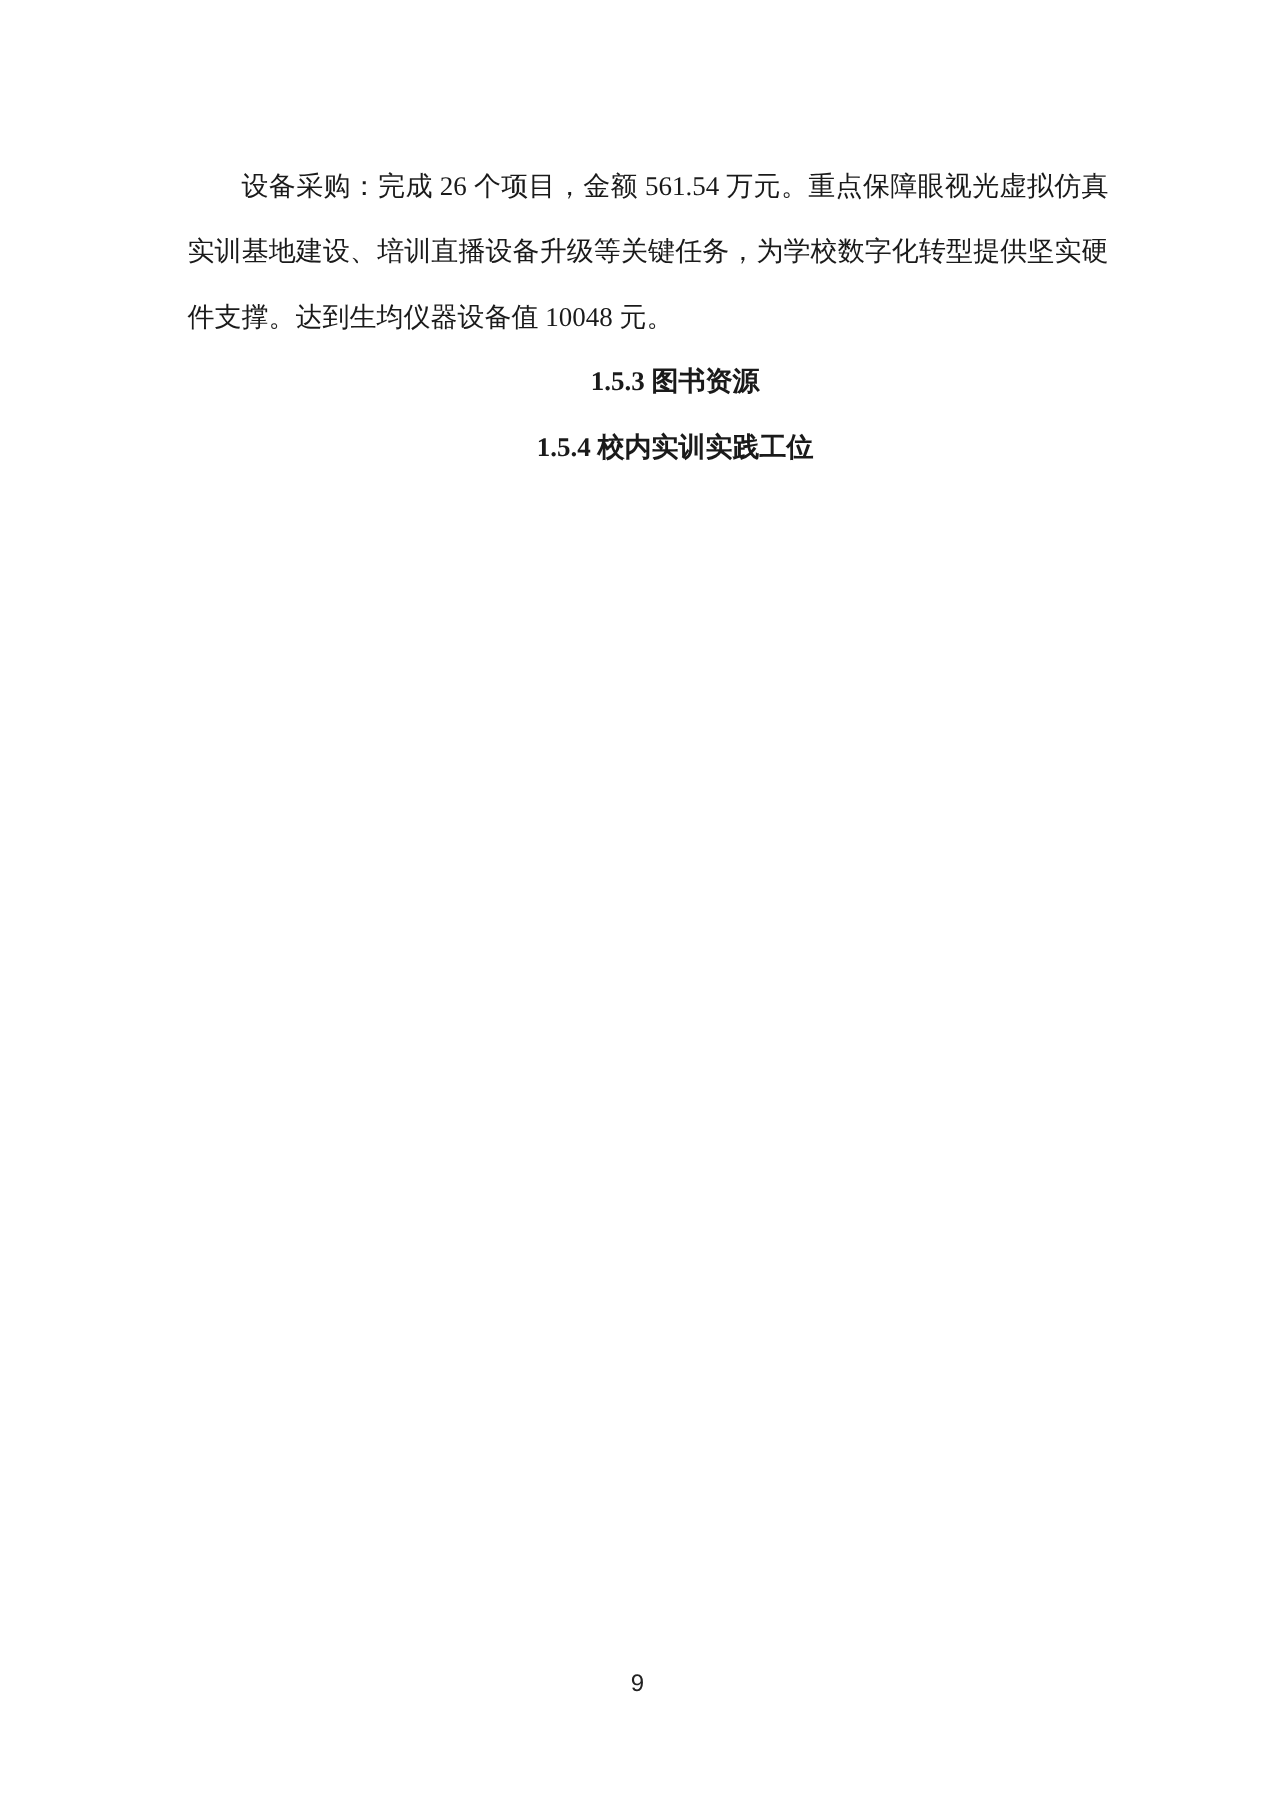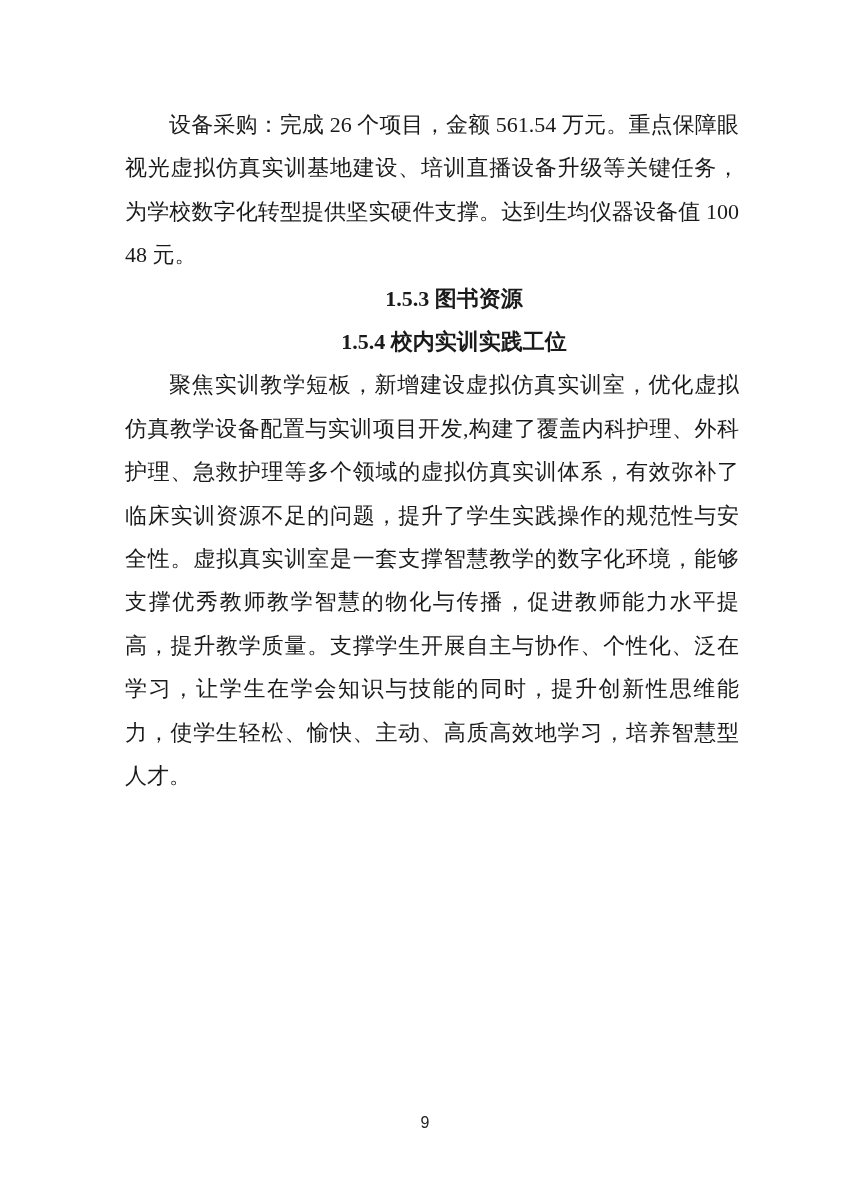--- a/index.html
+++ b/index.html
@@ -25,21 +25,21 @@
   .content {
     position: absolute;
     left: 125px;
     top: 103px;
     width: 614px;
   }
   .content p,
   .content h3 {
     margin: 0;
     padding: 0;
-    font-size: 22px;
+    font-size: 18px;
     line-height: 43.4px;
     text-align: justify;
     text-indent: 2em;
     font-weight: normal;
     letter-spacing: 0;
     word-break: break-all;
   }
   .content h3.heading {
     font-weight: bold;
     text-align: center;
@@ -59,19 +59,18 @@
   }
 </style>
 </head>
 <body>
 
 <div class="page">
   <div class="content">
     <p class="body-para">设备采购：完成 26 个项目，金额 561.54 万元。重点保障眼视光虚拟仿真实训基地建设、培训直播设备升级等关键任务，为学校数字化转型提供坚实硬件支撑。达到生均仪器设备值 10048 元。</p>
     <h3 class="heading">1.5.3 图书资源</h3>
     <h3 class="heading">1.5.4 校内实训实践工位</h3>
-    <p class="body-para">聚焦实训教学短板，新增建设虚拟仿真实训室，优化虚拟仿真教学设备配置与实训项目开发,构建了覆盖内科护理、外科护理、急救护理等多个领域的虚拟仿真实训体系，有效弥补了临床实训资源不足的问题，提升了学生实践操作的规范性与安全性。虚拟真实训室是一套支撑智慧教学的数字化环境，能够支撑优秀教师教学智慧的物化与传播，促进教师能力水平提高，提升教学质量。支撑学生开展自主与协作、个性化、泛在学习，让学生在学会知识与技能的同时，提升创新性思维能力，使学生轻松、愉快、主动、高质高效地学习，培养智慧型人才。</p>
   </div>
 
   <div class="footer">
     <span class="page-number">9</span>
   </div>
 </div>
 
 </body></html>

